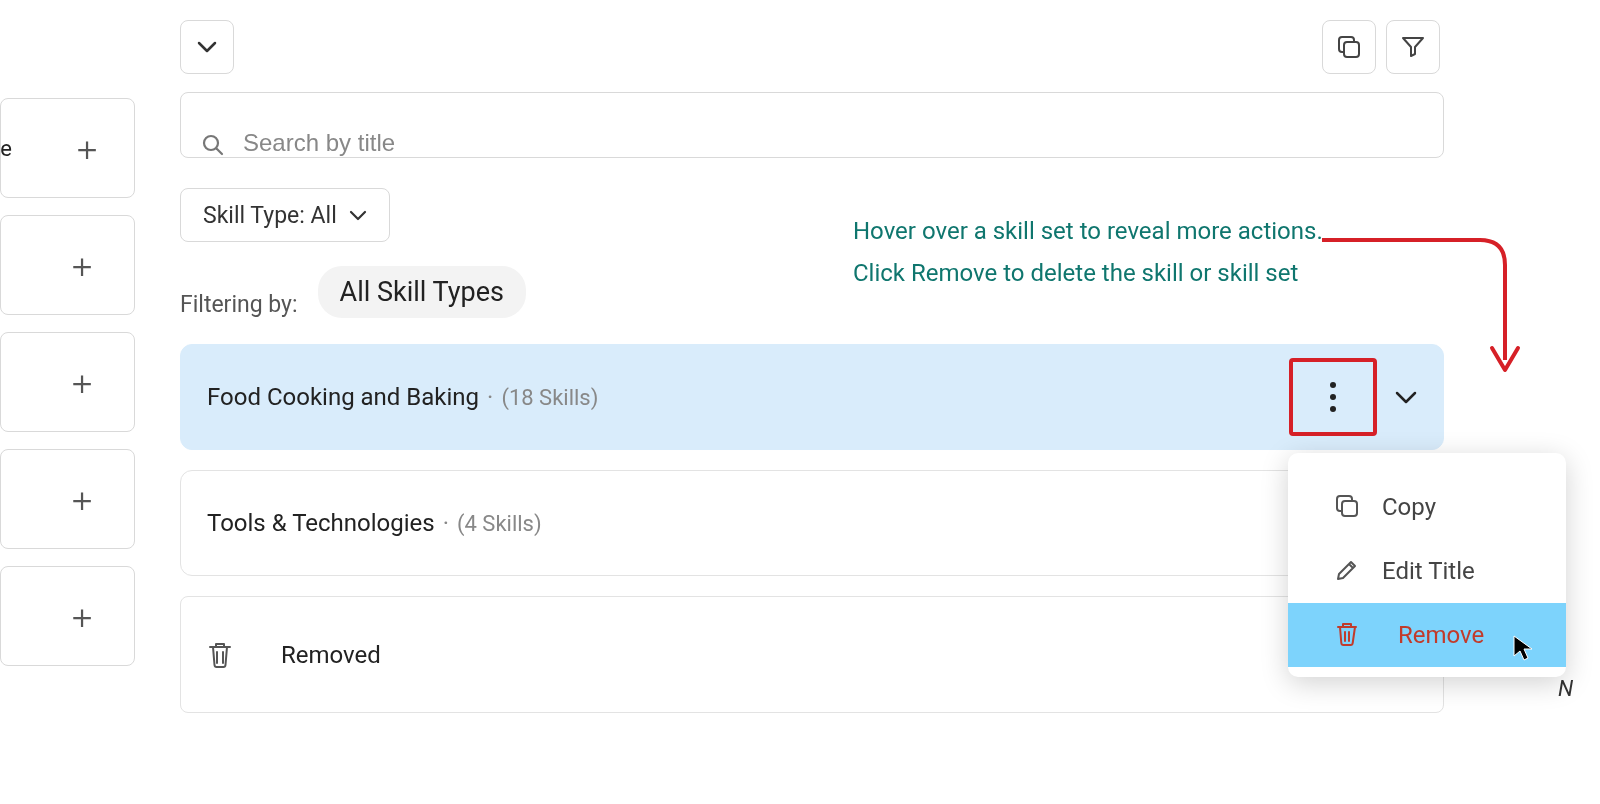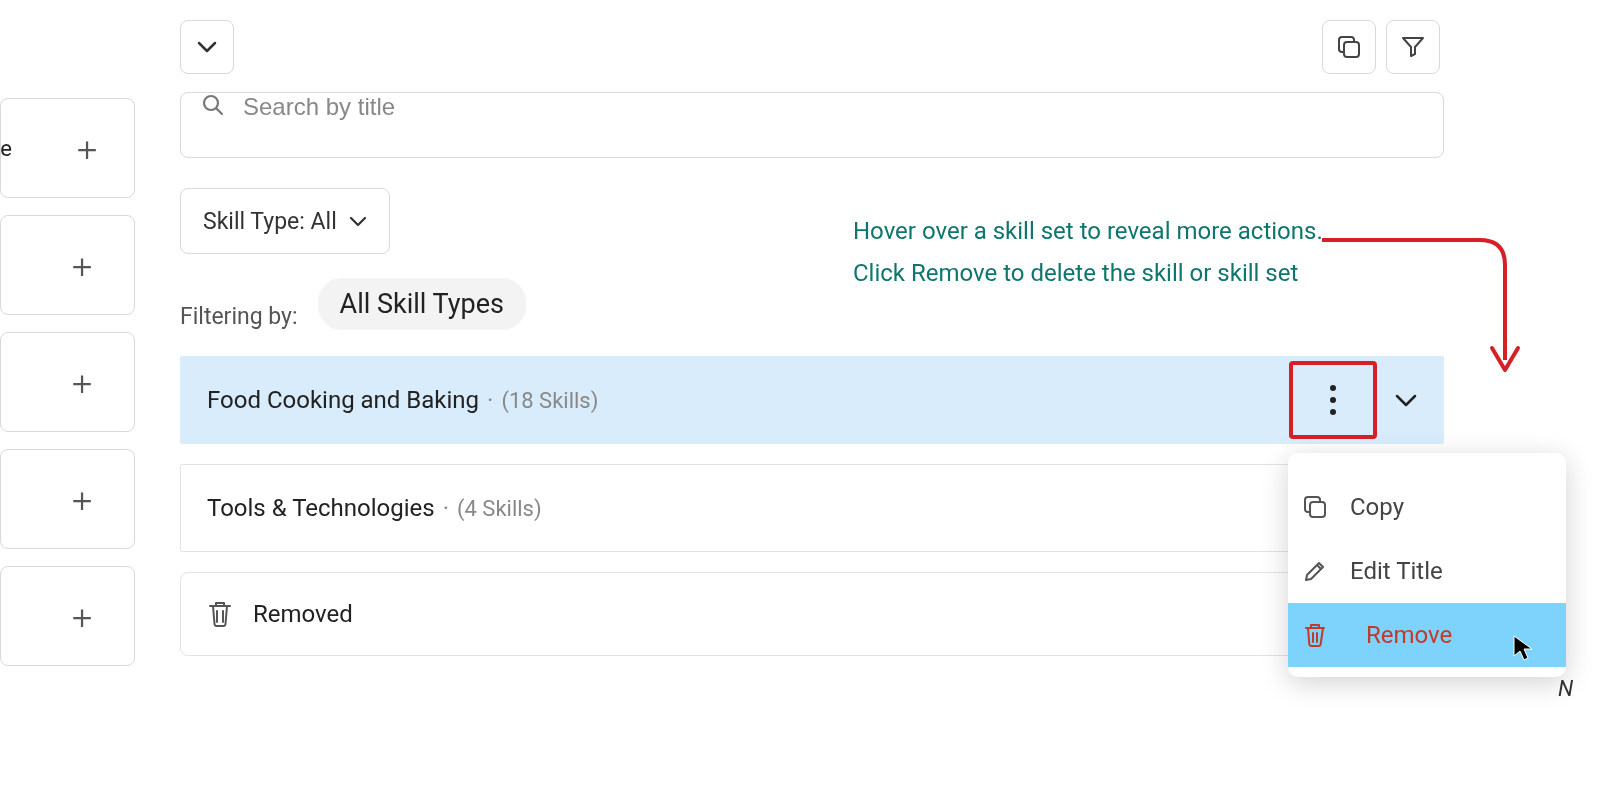--- a/index.html
+++ b/index.html
@@ -83,21 +83,21 @@
       margin-left: 10px;
       background: #fff;
     }
 
     .search-box {
       width: 1264px;
       height: 66px;
       border: 1px solid #d9d9d9;
       border-radius: 8px;
       display: flex;
-      align-items: flex-start;
+      align-items: flex-end;
       padding: 0 20px;
       margin-bottom: 30px;
     }
     .search-box .search-icon { color: #777; margin-right: 18px; }
     .search-input {
       border: none;
       outline: none;
       font-size: 24px;
       color: #333;
       flex: 1;
@@ -106,21 +106,21 @@
     .search-input::placeholder { color: #888; }
 
     .filter-row {
       display: flex;
       align-items: center;
       margin-bottom: 24px;
     }
     .filter-pill {
       border: 1px solid #d9d9d9;
       border-radius: 8px;
-      height: 66px;
+      height: 54px;
       padding: 0 22px;
       display: flex;
       align-items: center;
       font-size: 23px;
       color: #333;
       cursor: pointer;
       background: #fff;
     }
     .filter-pill .chev { margin-left: 12px; }
 
@@ -134,38 +134,39 @@
     .filter-chip {
       background: #f3f3f3;
       border-radius: 24px;
       padding: 10px 22px;
       font-size: 27px;
       color: #222;
     }
 
     .skill-row {
       width: 1264px;
-      height: 88px;
+      height: 106px;
       border: 1px solid #e3e3e3;
-      border-radius: 2px;
+      border-radius: 12px;
       display: flex;
       align-items: center;
       padding: 0 26px;
       margin-bottom: 20px;
       font-size: 24px;
       position: relative;
       background: #fff;
     }
     .skill-row.highlight {
       background: #d9ecfb;
       border-color: #d9ecfb;
     }
     .skill-row.removed-row {
-      height: 84px;
-      border-radius: 8px;
+      height: 117px;
+      border-radius: 8px;
+      gap: 28px;
     }
     .skill-title { color: #222; }
     .skill-sep { color: #888; margin: 0 8px; }
     .skill-count { color: #888; font-size: 22px; }
     .row-spacer { flex: 1; }
     .kebab-btn {
       width: 88px;
       height: 78px;
       display: flex;
       align-items: center;
@@ -210,22 +211,22 @@
       top: 433px;
       width: 278px;
       background: #fff;
       border-radius: 10px;
       box-shadow: 0 6px 28px rgba(0,0,0,0.18);
       padding: 22px 0 10px 0;
       z-index: 10;
     }
     .menu-item {
       display: flex;
-      align-items: center;
-      padding: 18px 10px;
+      align-items: flex-start;
+      padding: 18px 42px;
       font-size: 24px;
       cursor: pointer;
       color: #444;
     }
     .menu-item.hover { background: #7dd3fc; gap: 16px; }
     .menu-item .mic { width: 34px; display: flex; justify-content: center; margin-right: 18px; }
     .menu-item.danger { color: #c13b2b; }
     .menu-item.danger .mic svg { stroke: #c13b2b; }
 
     .cursor {

